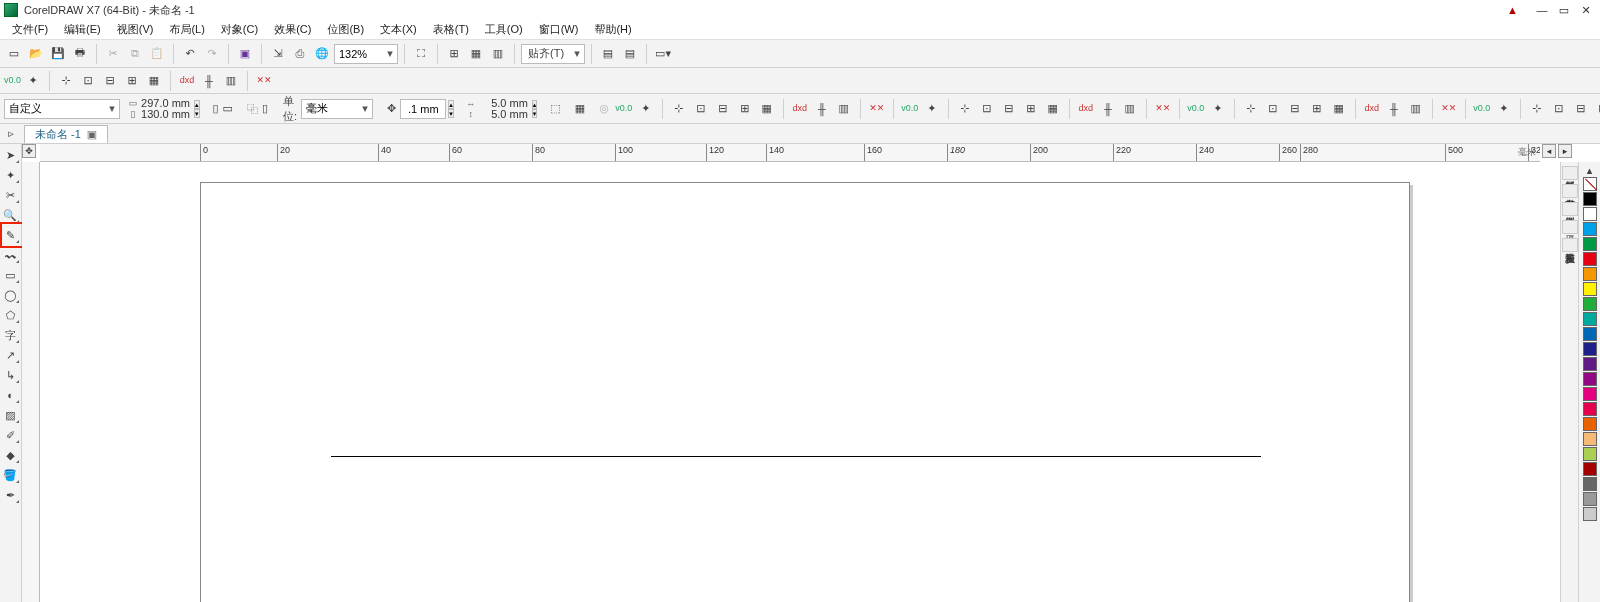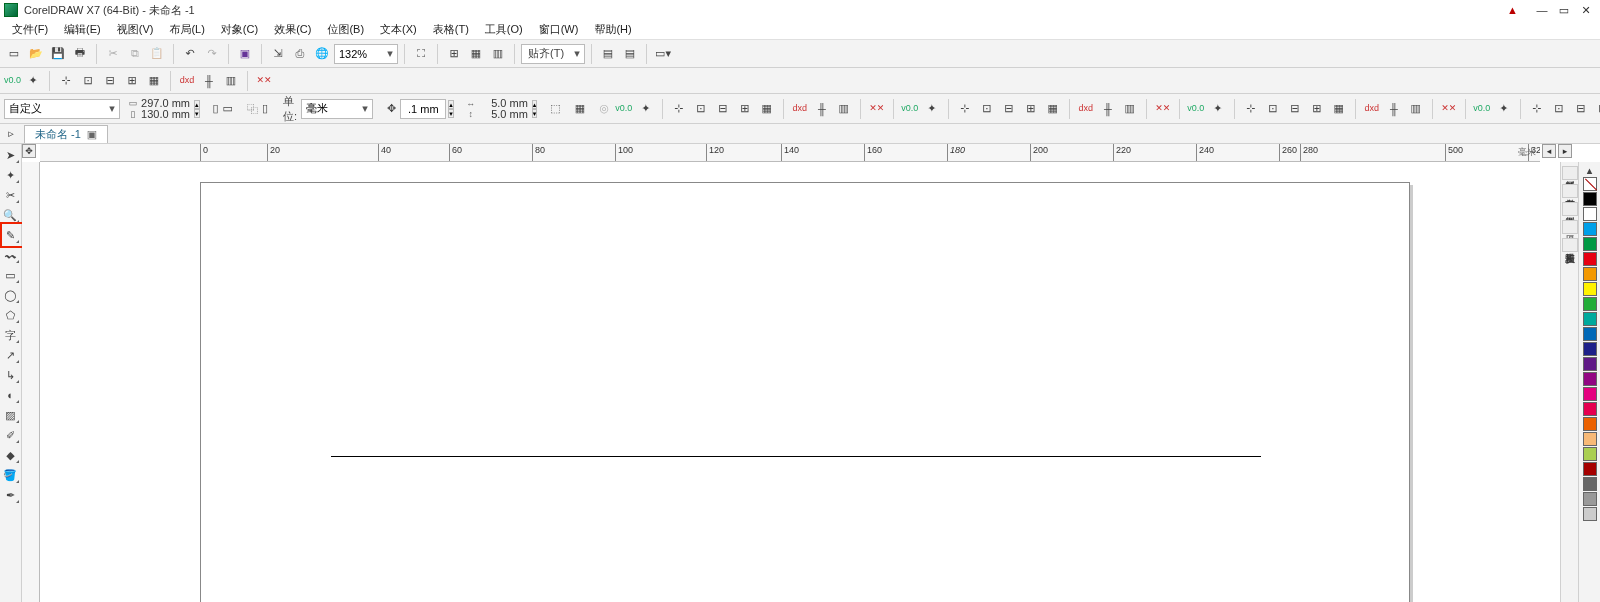--- a/index.html
+++ b/index.html
@@ -316,39 +316,39 @@
   </div>
 
   <div class="doc-area">
     <div style="position:relative;height:18px">
       <div class="nav-arrow" style="left:0;top:0">✥</div>
       <div class="hruler">
         <div class="hruler-track" id="hruler">
             <div class="tick-major" style="left: 160px;">
               <span>0</span>
             </div>
-            <div class="tick-major" style="left: 227px;">
+            <div class="tick-major" style="left: 237px;">
               <span>20</span>
             </div>
             <div class="tick-major" style="left: 338px;">
               <span>40</span>
             </div>
             <div class="tick-major" style="left: 409px;">
               <span>60</span>
             </div>
             <div class="tick-major" style="left: 492px;">
               <span>80</span>
             </div>
             <div class="tick-major" style="left: 575px;">
               <span>100</span>
             </div>
             <div class="tick-major" style="left: 658px; margin-left: 8px;">
               <span>120</span>
             </div>
-            <div class="tick-major" style="left: 741px;">
+            <div class="tick-major" style="left: 726px;">
               <span>140</span>
             </div>
             <div class="tick-major" style="left: 824px; text-align: right;">
               <span>160</span>
             </div>
             <div class="tick-major" style="left: 907px; font-style: italic;">
               <span>180</span>
             </div>
             <div class="tick-major" style="left: 990px;">
               <span>200</span>

